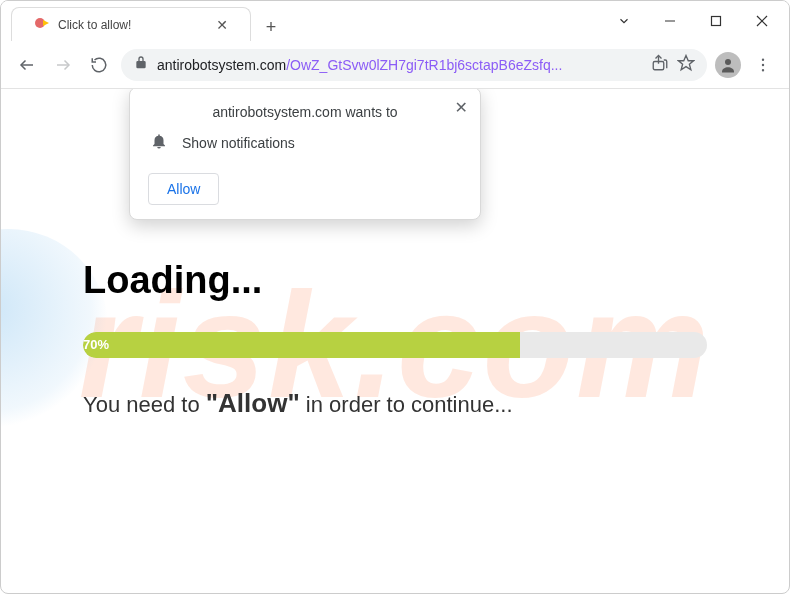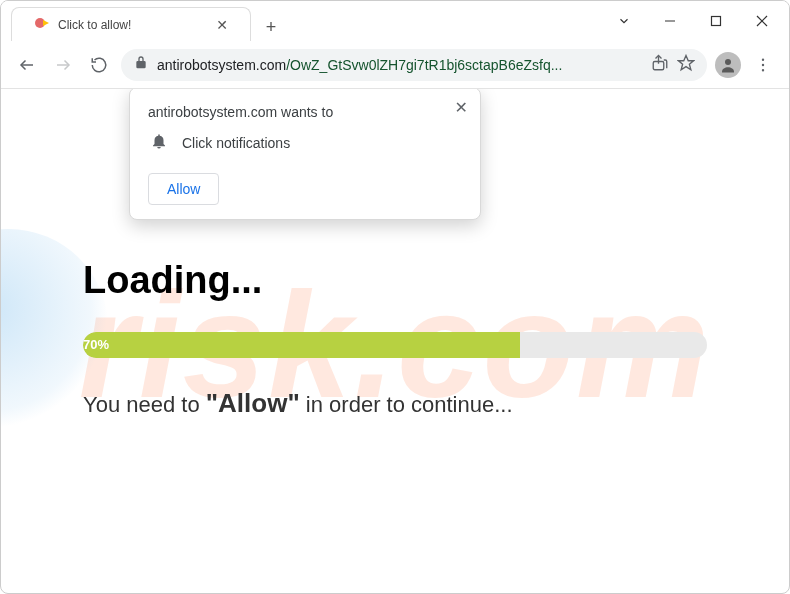--- a/index.html
+++ b/index.html
@@ -75,21 +75,21 @@
       align-items: center;
       gap: 8px;
       padding: 0 12px;
       font-size: 14px;
       color: #202124;
       overflow: hidden;
     }
     .addrbar .lock { color: #5f6368; }
     .addrbar .url { flex: 1; white-space: nowrap; overflow: hidden; text-overflow: ellipsis; }
     .addrbar .host { color: #202124; }
-    .addrbar .path { color: #14532d; }
+    .addrbar .path { color: #8b5cf6; }
     .addrbar .share svg, .addrbar .star svg { width: 18px; height: 18px; color: #5f6368; }
     .avatar {
       width: 26px; height: 26px; border-radius: 50%; background: #bdbdbd;
       display: flex; align-items: center; justify-content: center;
     }
     .avatar svg { width: 18px; height: 18px; color: #5a5a5a; }
 
     
     .page {
       position: relative;
@@ -181,21 +181,21 @@
       font-size: 14px;
       color: #3c4043;
     }
     .perm-close {
       position: absolute;
       top: 10px; right: 12px;
       color: #5f6368;
       font-size: 16px;
       cursor: pointer;
     }
-    .perm-title { margin-bottom: 12px; }
+    .perm-title { margin-bottom: 12px; text-align: center; }
     .perm-row { display: flex; align-items: center; gap: 14px; margin-bottom: 20px; margin-left: 2px; }
     .perm-row svg { width: 18px; height: 18px; color: #5f6368; }
     .perm-actions { display: flex; gap: 12px; justify-content: flex-start; }
     .perm-btn {
       padding: 7px 18px;
       border: 1px solid #dadce0;
       border-radius: 4px;
       background: #fff;
       color: #1a73e8;
       font-size: 14px;
@@ -313,21 +313,21 @@
 
   <div class="perm-dialog">
     <span class="perm-close">✕</span>
     <div class="perm-title">antirobotsystem.com wants to</div>
     <div class="perm-row">
       <span>
         <svg viewBox="0 0 24 24" fill="currentColor">
             <path d="M12 22a2.5 2.5 0 0 0 2.45-2h-4.9A2.5 2.5 0 0 0 12 22zm6-6V11a6 6 0 0 0-5-5.91V4a1 1 0 1 0-2 0v1.09A6 6 0 0 0 6 11v5l-2 2v1h16v-1l-2-2z"></path>
           </svg>
       </span>
-      <span>Click notifications</span>
+      <span>Show notifications</span>
     </div>
     <div class="perm-actions">
       <button class="perm-btn">Allow</button>
     </div>
   </div>
 
   <div class="content">
     <div class="heading">Loading...</div>
     <div class="progress">
       <div class="progress-fill" style="width:70%">

